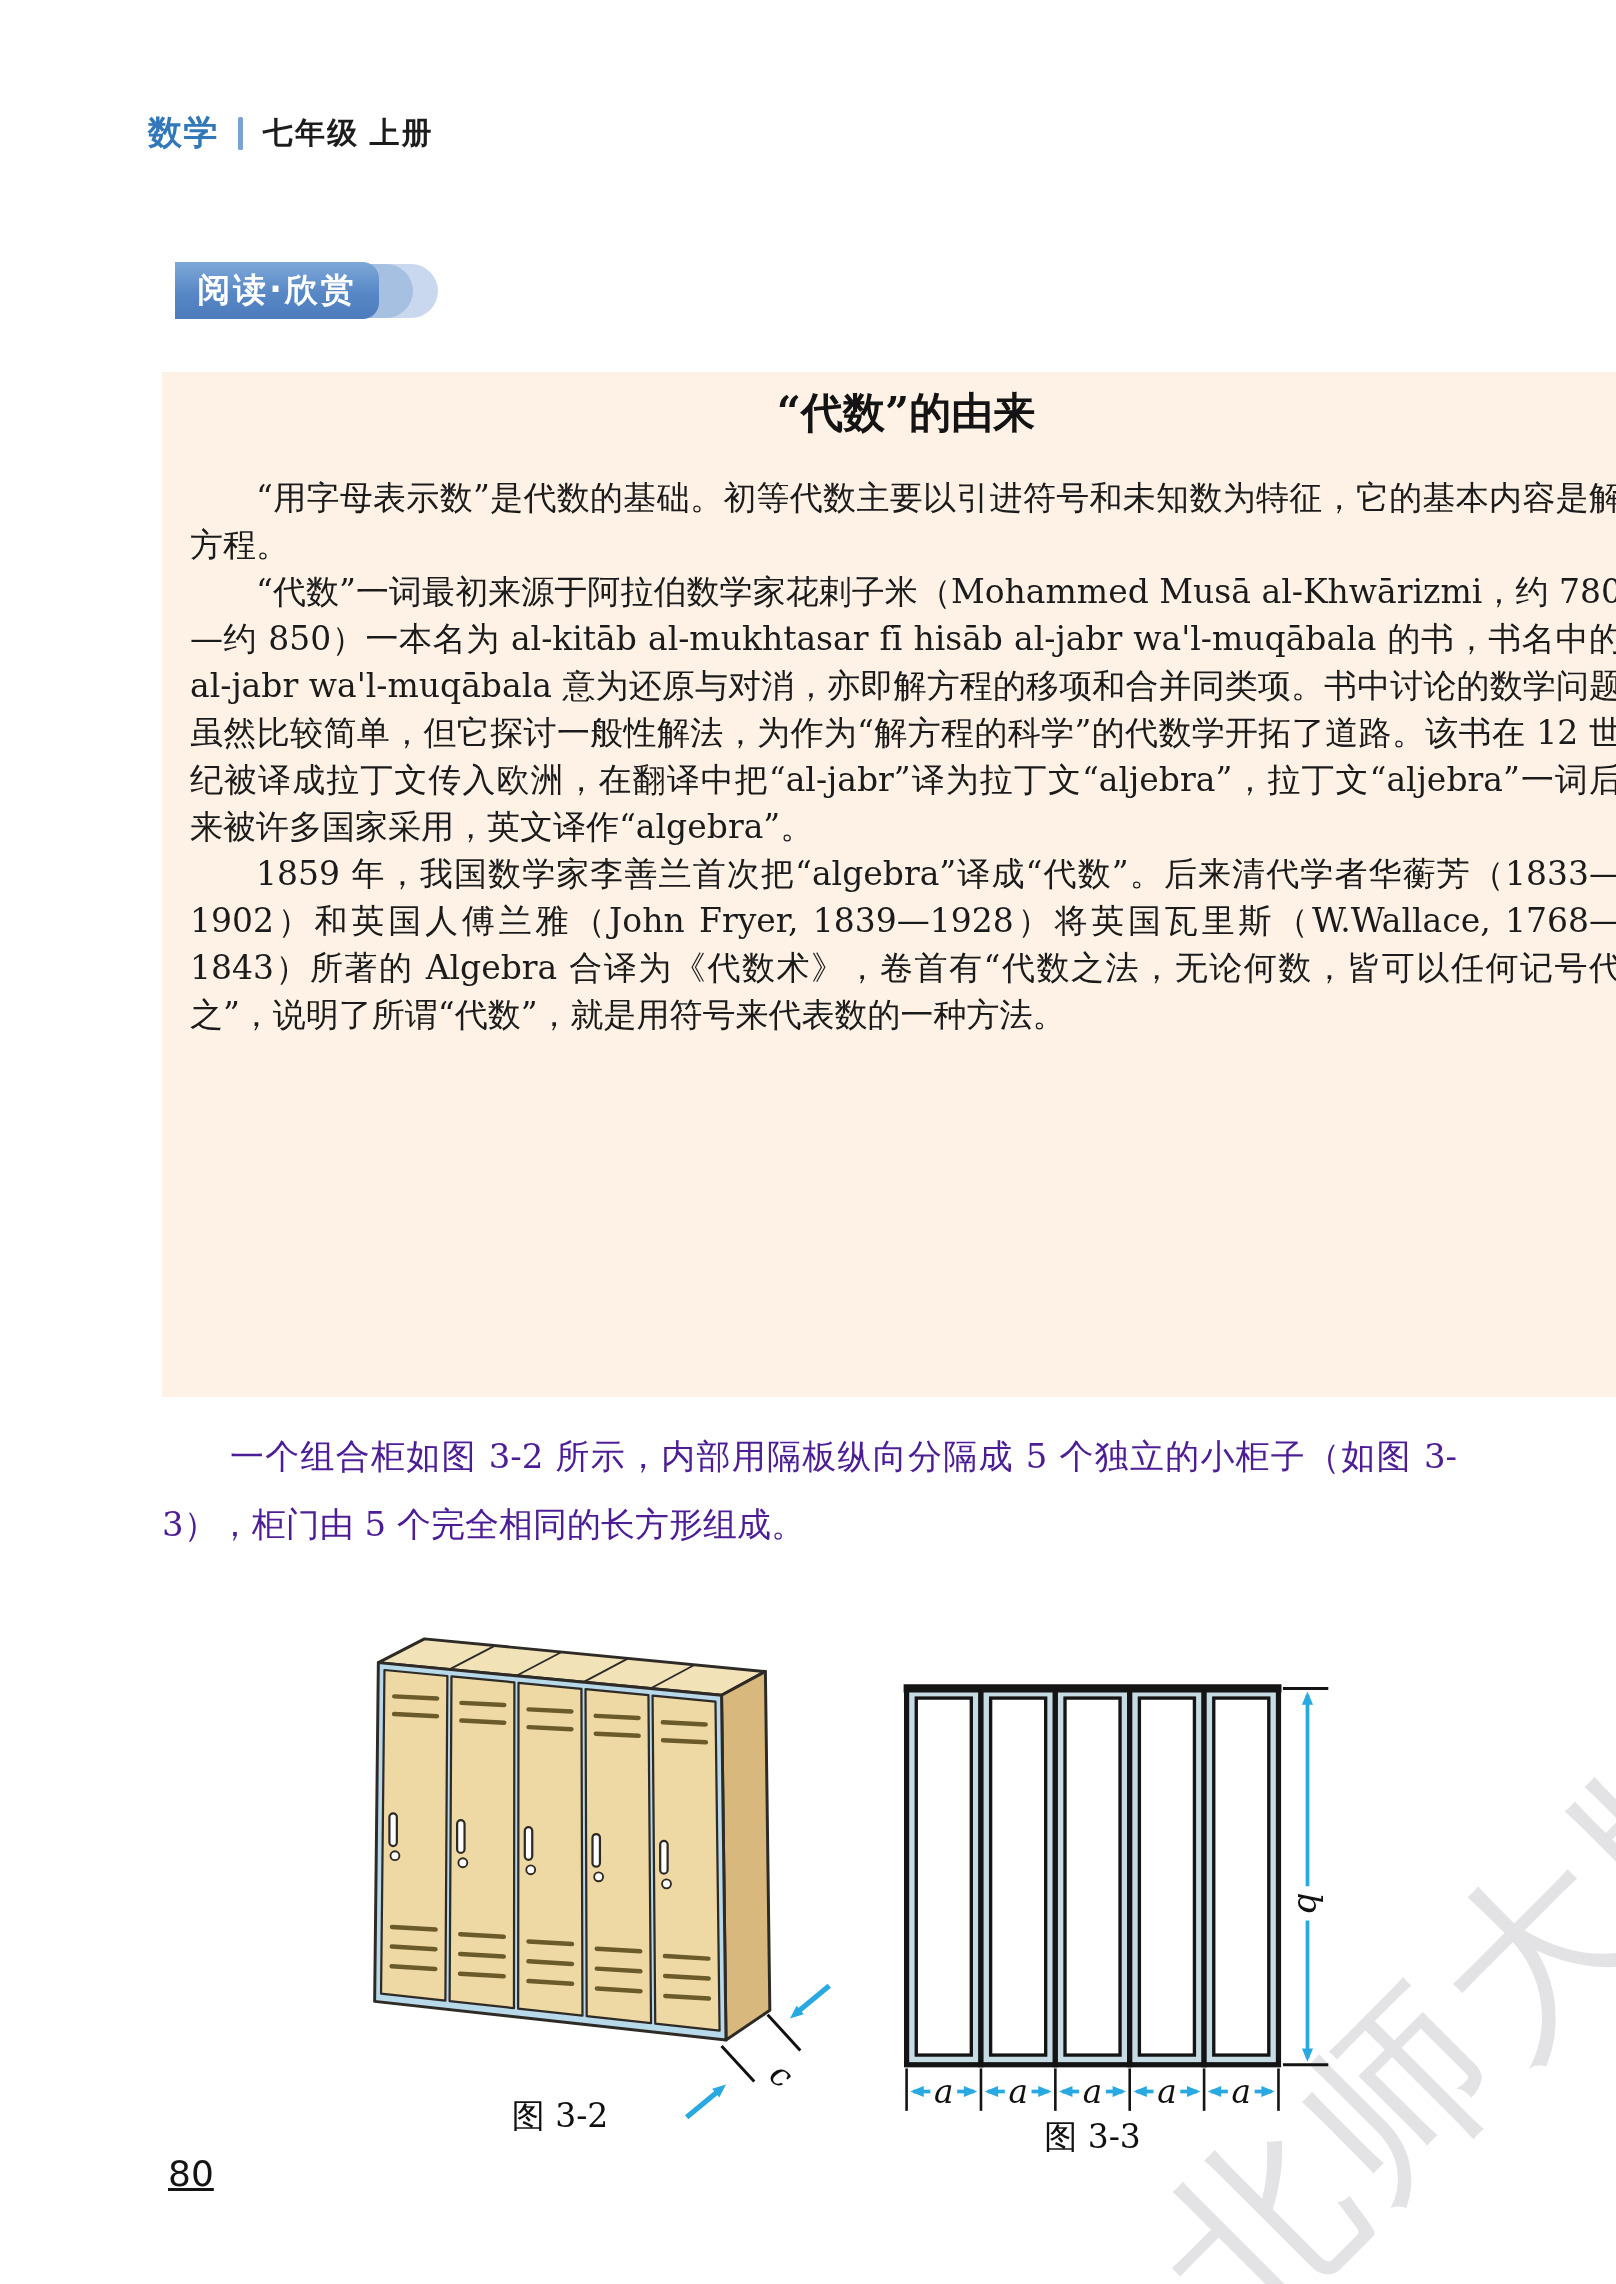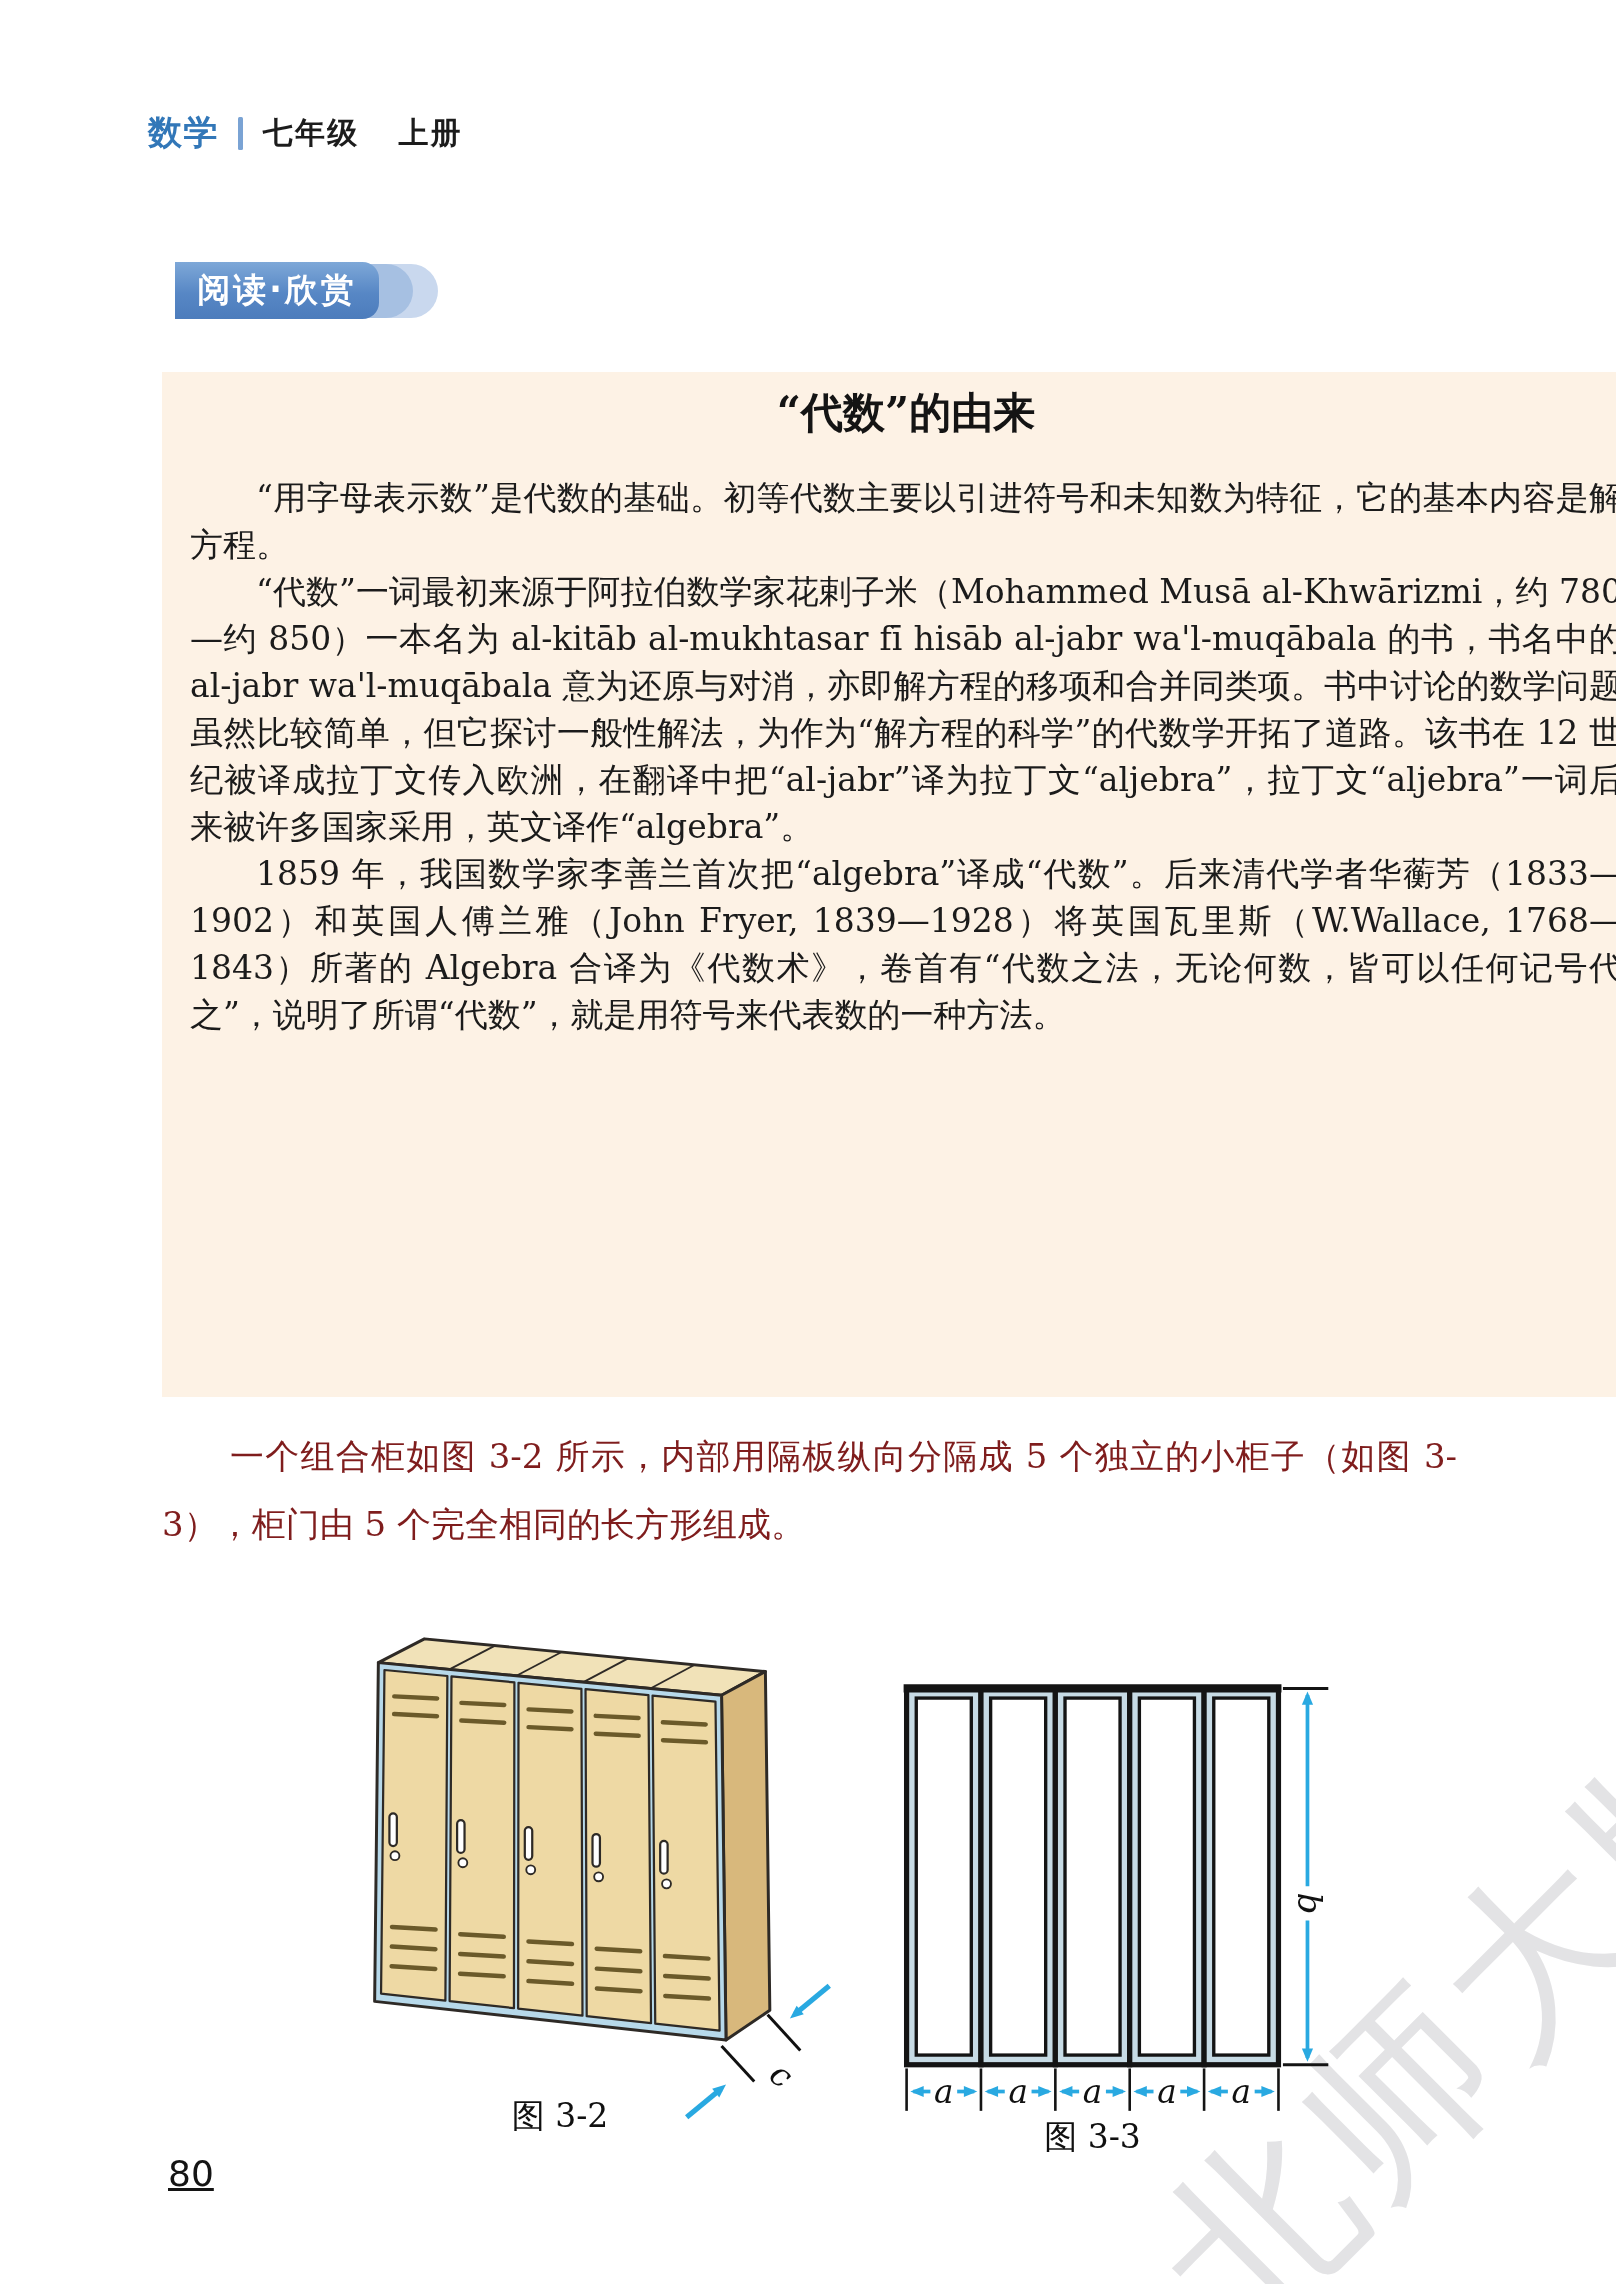--- a/index.html
+++ b/index.html
@@ -5,21 +5,21 @@
   html,body{margin:0;padding:0;background:#ffffff;}
   .page{position:relative;width:1616px;height:2284px;background:#fff;overflow:hidden;
         font-family:"DejaVu Serif",serif;color:#1b1b1b;}
 
   
   .header{position:absolute;left:148px;top:110px;display:flex;align-items:center;
           font-family:"DejaVu Sans",sans-serif;}
   .hdr-subject{color:var(--header_blue);font-size:34px;font-weight:bold;letter-spacing:1.5px;}
   .hdr-divider{width:5.2px;height:33px;background:var(--header_divider);margin:0 19.3px;border-radius:1.5px;}
   .hdr-grade{font-size:30px;font-weight:bold;color:#1c1c1c;letter-spacing:2.2px;}
-  .hdr-volume{font-size:30px;font-weight:bold;color:#1c1c1c;letter-spacing:2.2px;margin-left:39px;}
+  .hdr-volume{font-size:30px;font-weight:bold;color:#1c1c1c;letter-spacing:2.2px;margin-left:10px;}
 
   
   .badge{position:absolute;left:175px;top:262px;width:446px;height:57px;}
   .badge-layer{position:absolute;top:1.5px;height:54px;}
   .badge-layer.outer{left:0;width:263px;background:var(--badge_layer2);border-radius:0 30px 30px 0;}
   .badge-layer.inner{left:0;width:238px;background:var(--badge_layer1);border-radius:0 30px 30px 0;}
   .badge-face{position:absolute;left:0;top:0;width:204px;height:57px;
               background:linear-gradient(180deg,#7ea8d8 0%,#5787c5 55%,#4c7cbc 100%);
               border-radius:0 16.4px 16.4px 0;color:#fff;font-family:"DejaVu Sans",sans-serif;
               font-weight:bold;font-size:33px;display:flex;align-items:center;justify-content:center;
@@ -28,21 +28,21 @@
   
   .reading-box{position:absolute;left:162px;top:372px;width:1488px;height:1025px;
                background:var(--reading_box_bg);box-sizing:border-box;padding:13.4px 28px 0 28px;}
   .reading-title{margin:0 0 34px 0;text-align:center;font-size:42px;line-height:55px;
                  font-weight:bold;color:#141414;}
   .reading-box p{margin:0;font-size:33px;line-height:47px;color:#1b1b1b;
                  text-align:justify;text-indent:2em;}
 
   
   .cabinet{position:absolute;left:162px;top:1422px;width:1295px;margin:0;
-           font-size:34px;line-height:68px;color:#7f1d1d;text-align:justify;text-indent:2em;}
+           font-size:34px;line-height:68px;color:#4c1d95;text-align:justify;text-indent:2em;}
 
   
   .figure{position:absolute;}
   #fig32-wrap{left:312px;top:1612px;width:491px;height:520px;}
   #fig33-wrap{left:848px;top:1657px;width:476px;height:491px;}
   .figure svg{display:block;}
   .figcaption{position:absolute;text-align:center;font-size:33px;color:#101010;
               font-family:"DejaVu Serif",serif;}
   #fig32-cap{left:0;top:470px;width:416px;}
   #fig33-cap{left:0;top:446px;width:409px;}

